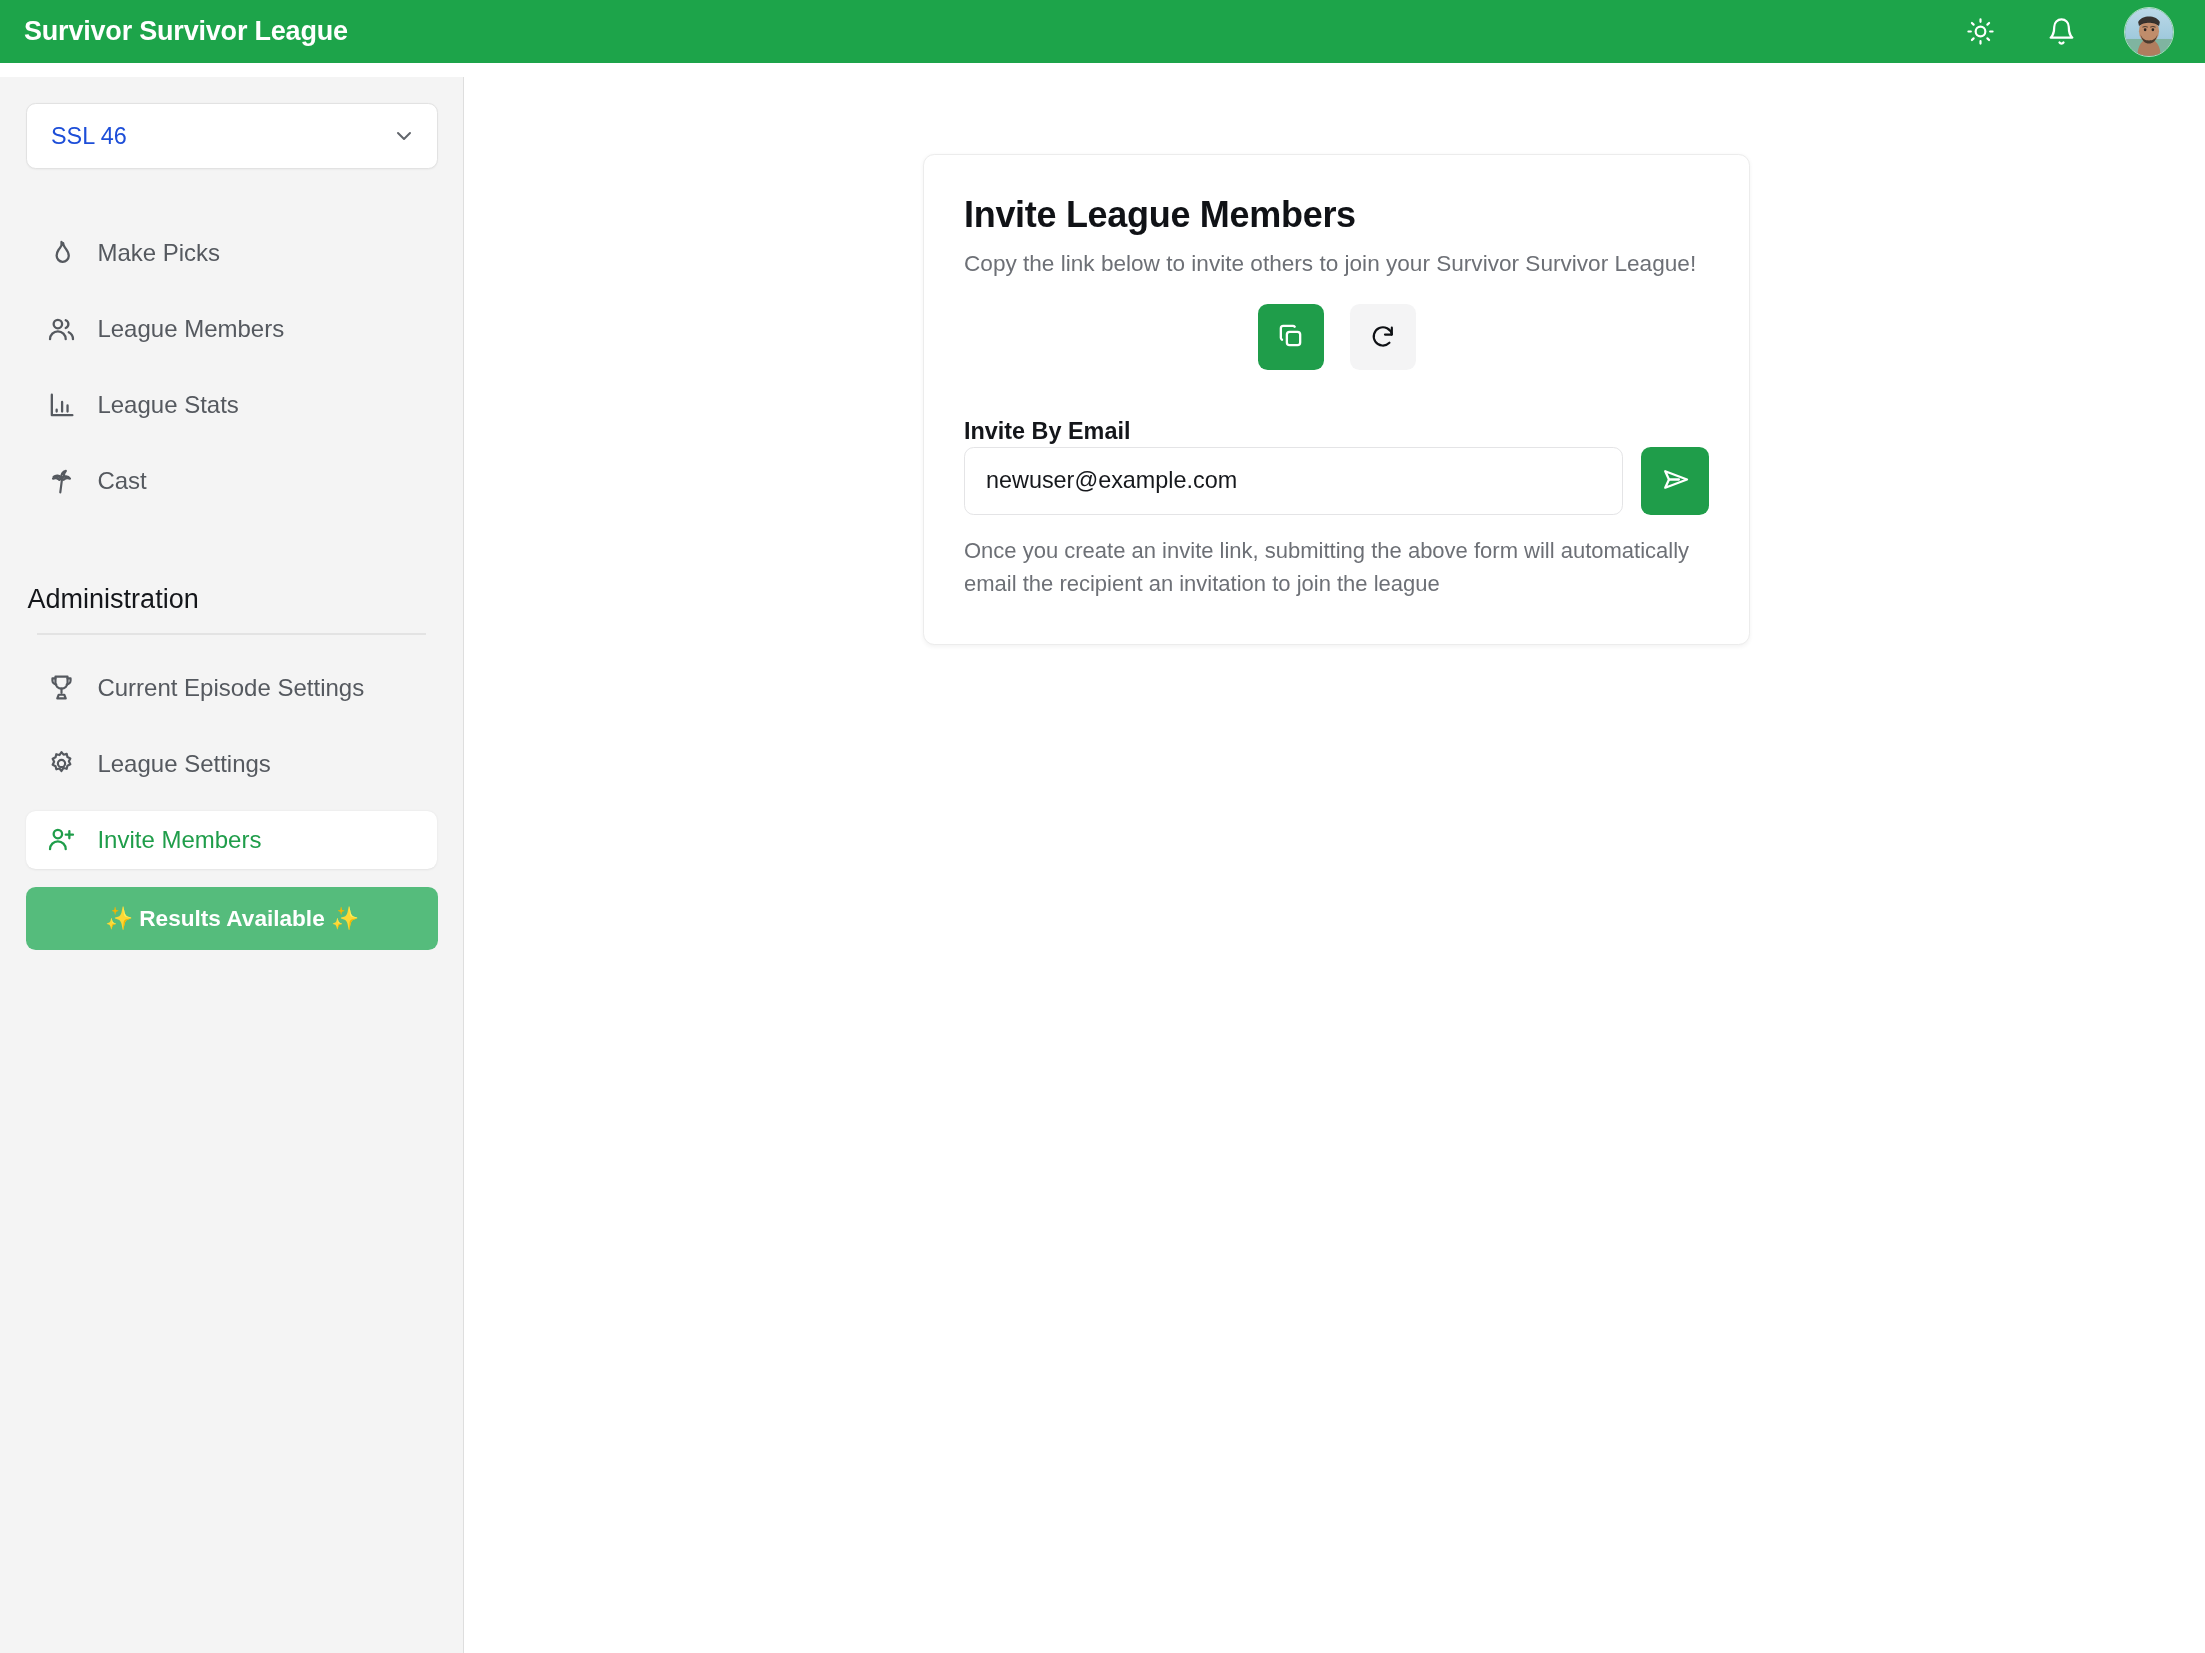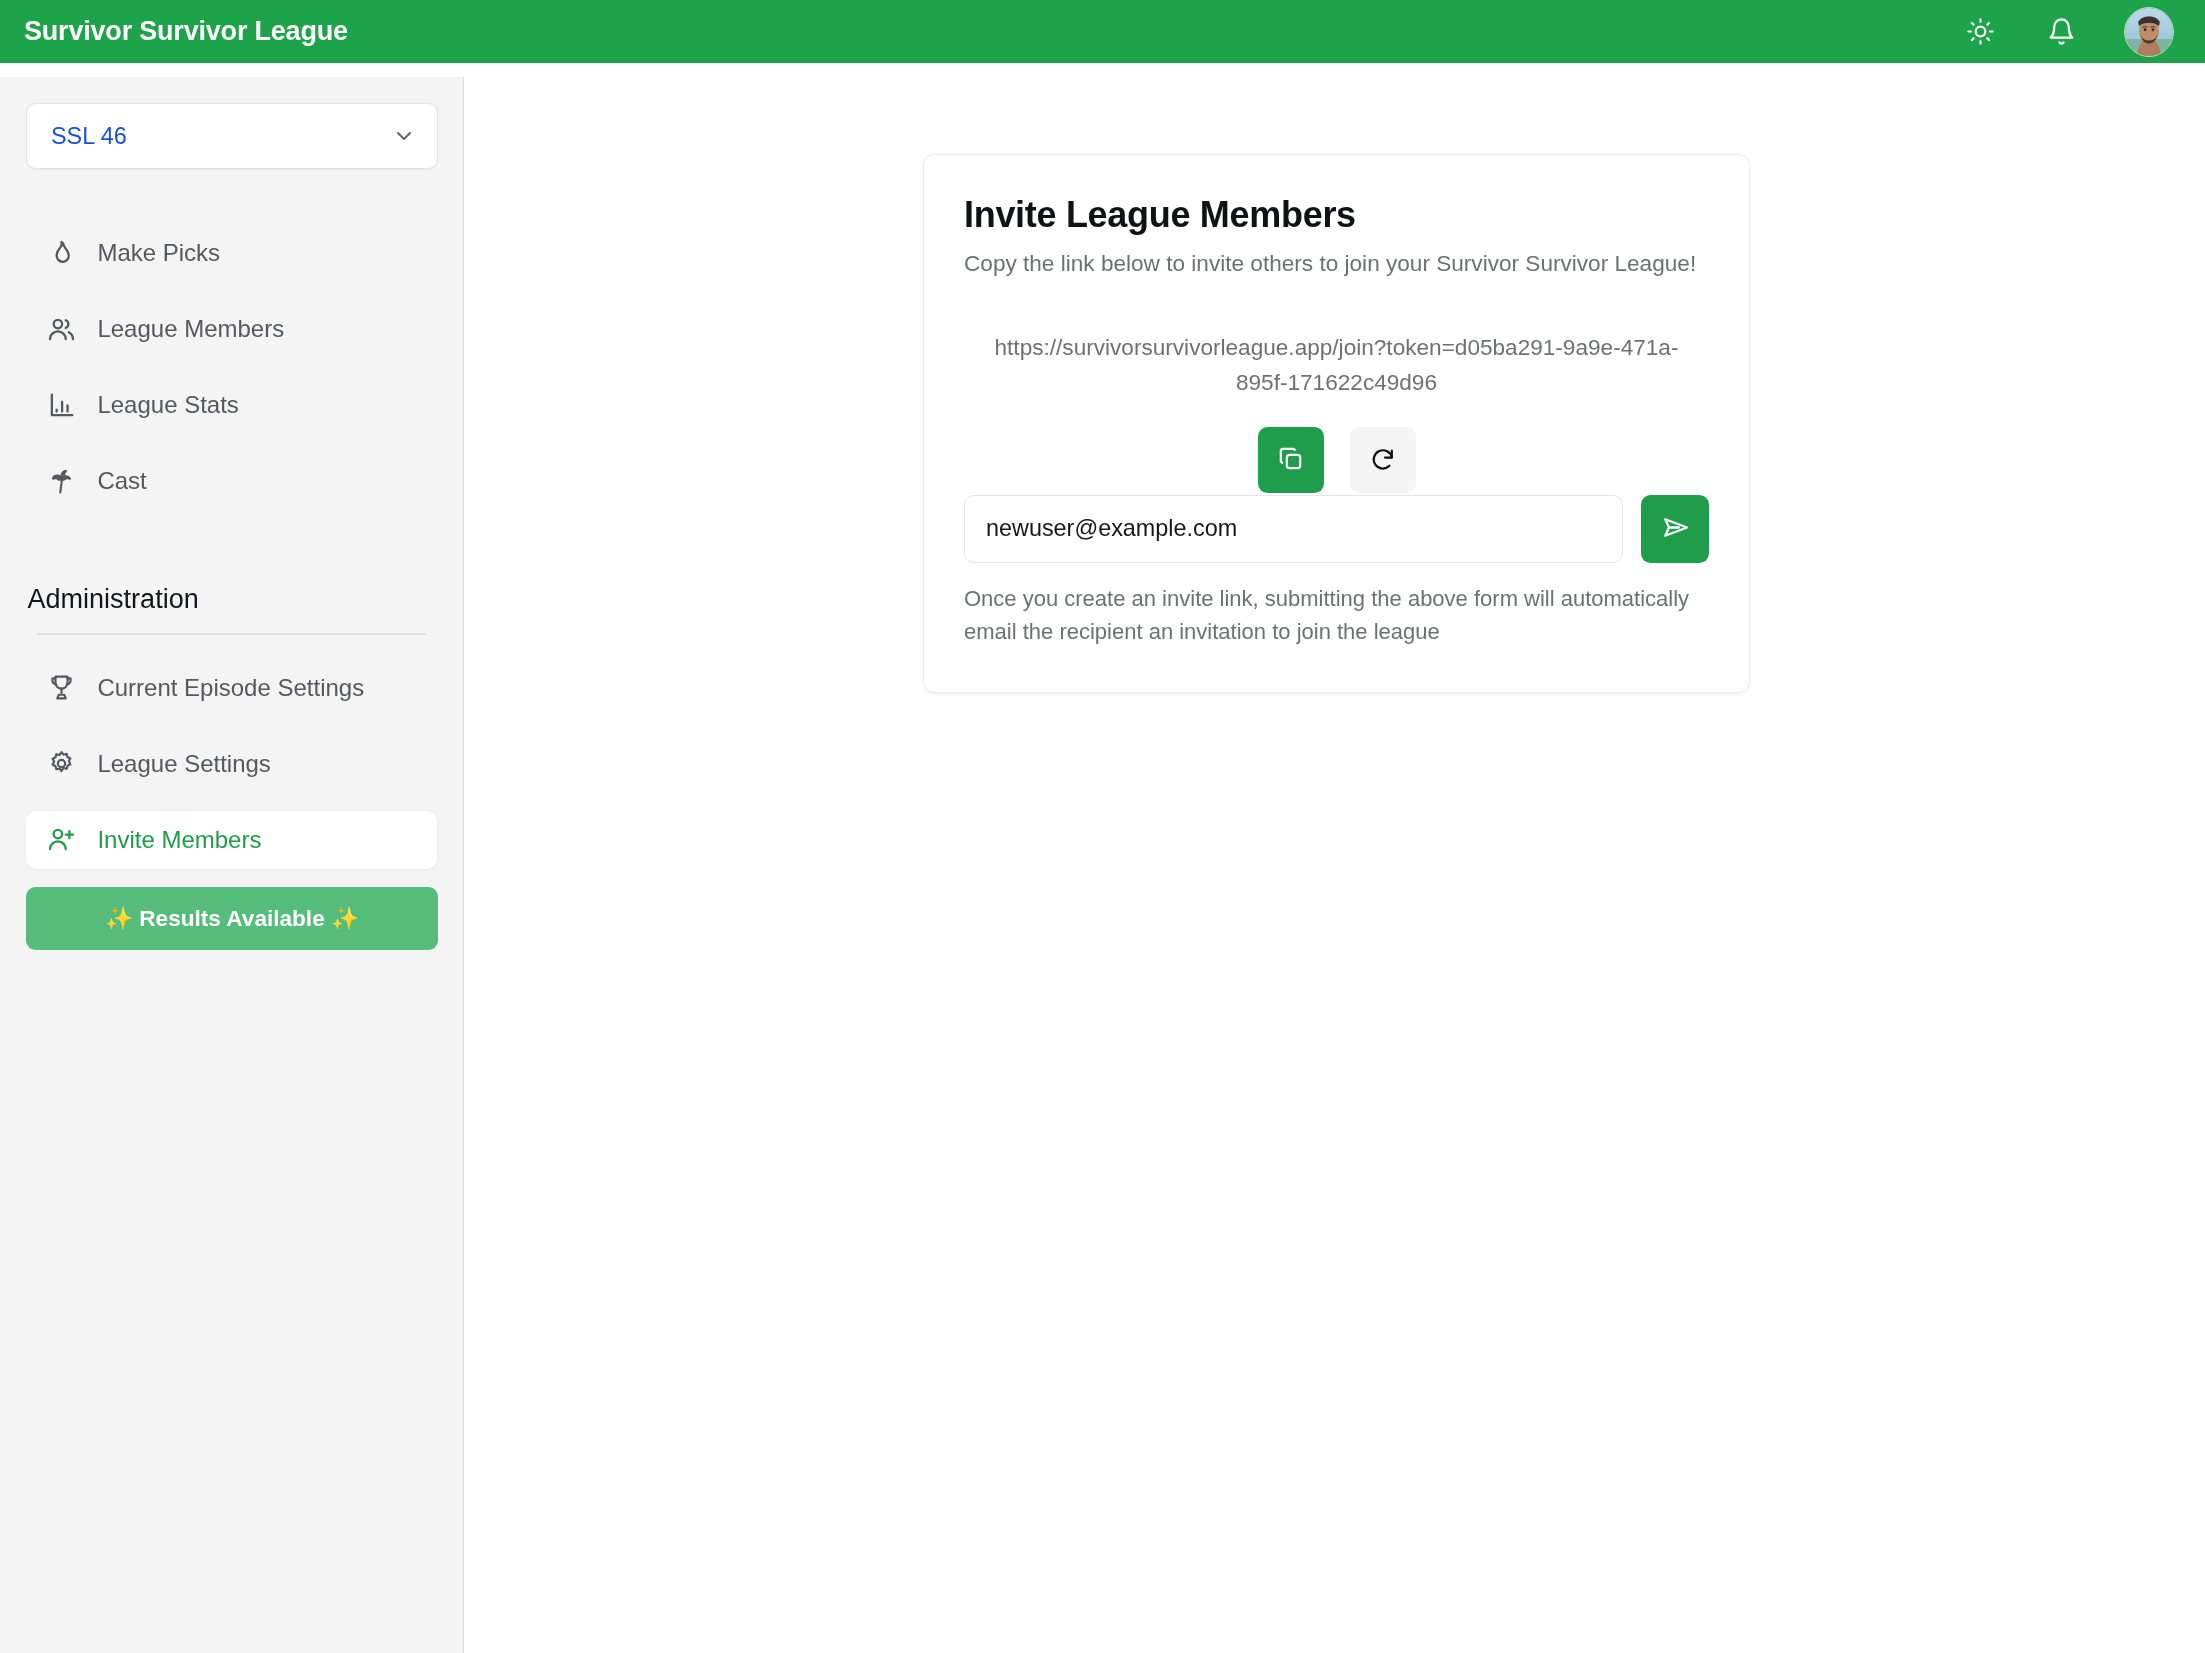--- a/index.html
+++ b/index.html
@@ -352,41 +352,41 @@
   </div>
 </div>
 
 <div id="main">
 
   <div id="invite-card">
 
     <div id="card-title">Invite League Members</div>
     <div id="card-subtitle">Copy the link below to invite others to join your Survivor Survivor League!</div>
 
-    <div id="invite-link">https://survivorsurvivorleague.app/join?token=d05ba291-9a9e-471a-895f-171622c49d96</div>
 
     <div id="link-actions">
       <button class="action-btn" id="copy-link-button">
         <span>
           <svg width="29" height="29" viewBox="0 0 24 24" fill="none" stroke="currentColor" stroke-width="1.9" stroke-linecap="round" stroke-linejoin="round">
             <rect x="9" y="9" width="11" height="11" rx="2.2"></rect>
             <path d="M5 15.5A2 2 0 0 1 4 14V6a2 2 0 0 1 2-2h8a2 2 0 0 1 1.5.7"></path>
           </svg>
         </span>
       </button>
       <button class="action-btn" id="regenerate-link-button">
         <span>
           <svg width="27.4" height="27.4" viewBox="0 0 24 24" fill="none" stroke="currentColor" stroke-width="1.9" stroke-linecap="round" stroke-linejoin="round">
             <path d="M20 5v6h-6"></path>
             <path d="M20 11a8 8 0 1 0-2.1 7.2"></path>
           </svg>
         </span>
       </button>
     </div>
 
+    <div id="email-label">Invite By Email</div>
 
     <div id="email-row">
       <input id="email-input" type="text" placeholder="newuser@example.com" value="newuser@example.com" style="">
       <button id="send-invite-button">
         <span>
           <svg width="29" height="29" viewBox="0 0 24 24" fill="none" stroke="#ffffff" stroke-width="1.9" stroke-linecap="round" stroke-linejoin="round">
             <path d="M21.5 12 3.5 5.2 6.6 12l-3.1 6.8z"></path>
             <path d="M6.6 12h8.2"></path>
           </svg>
         </span>

